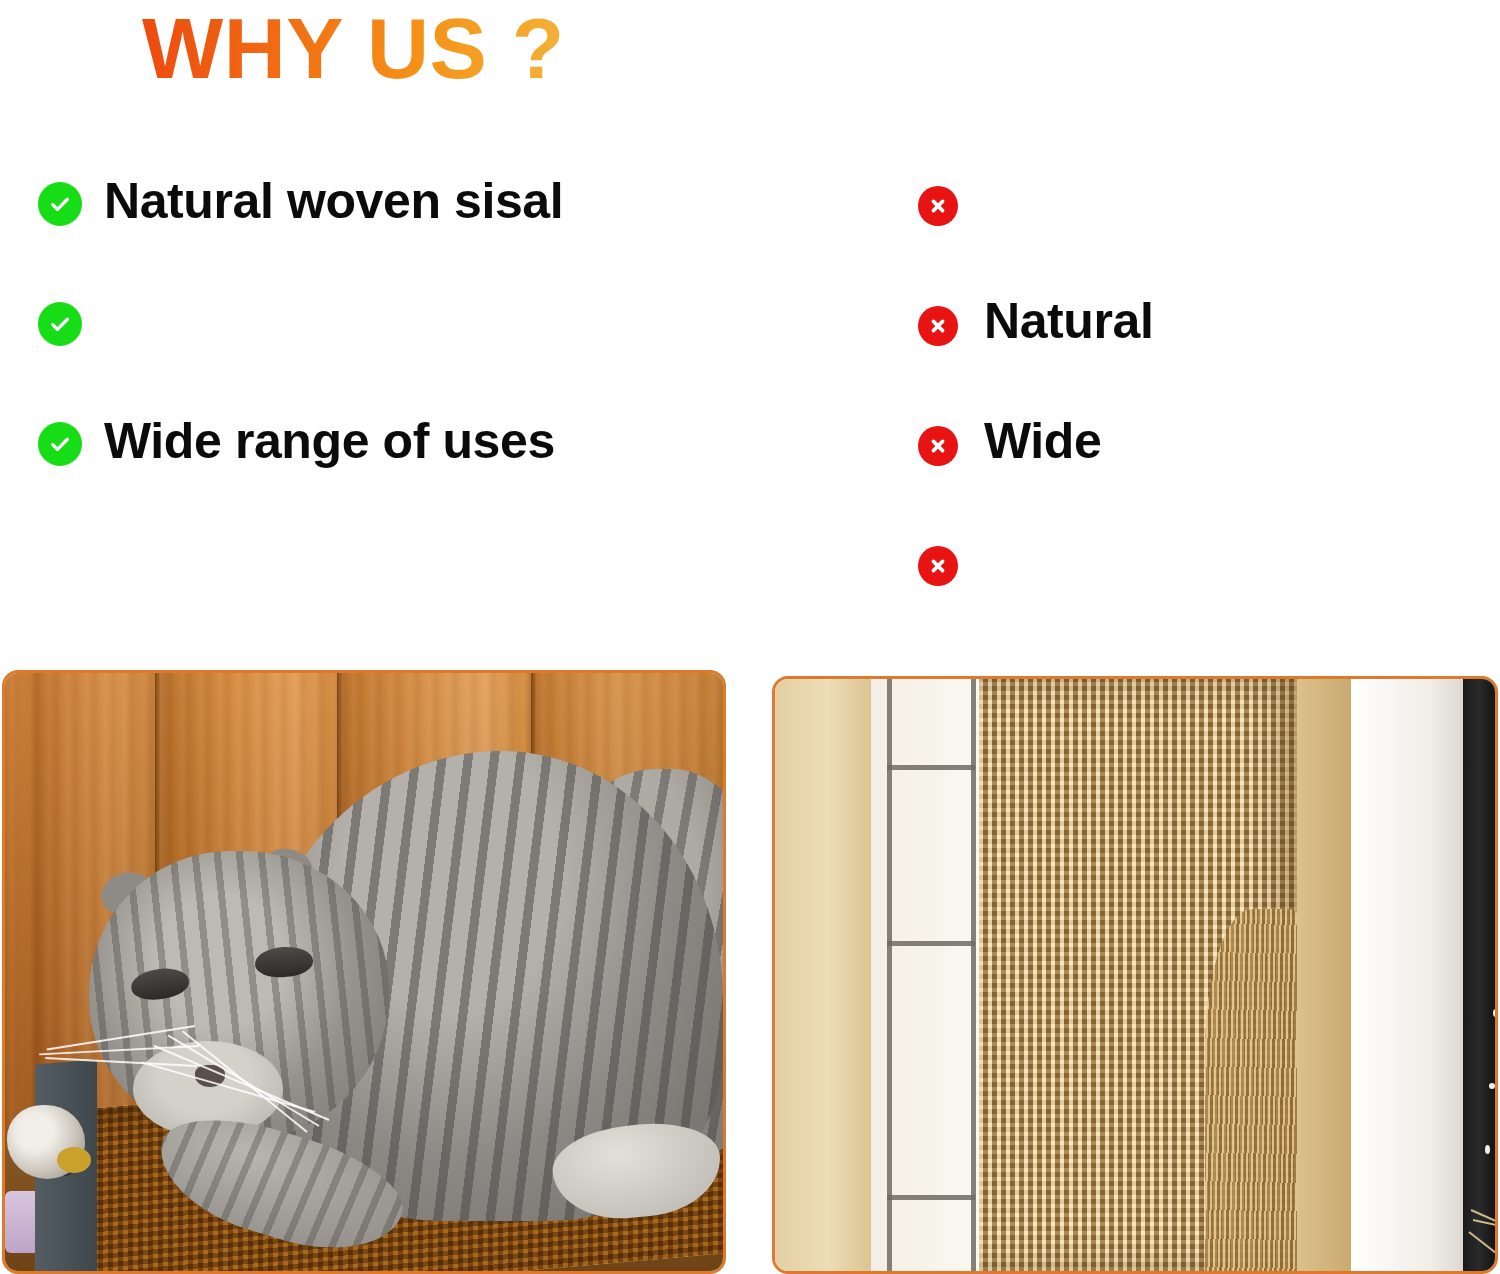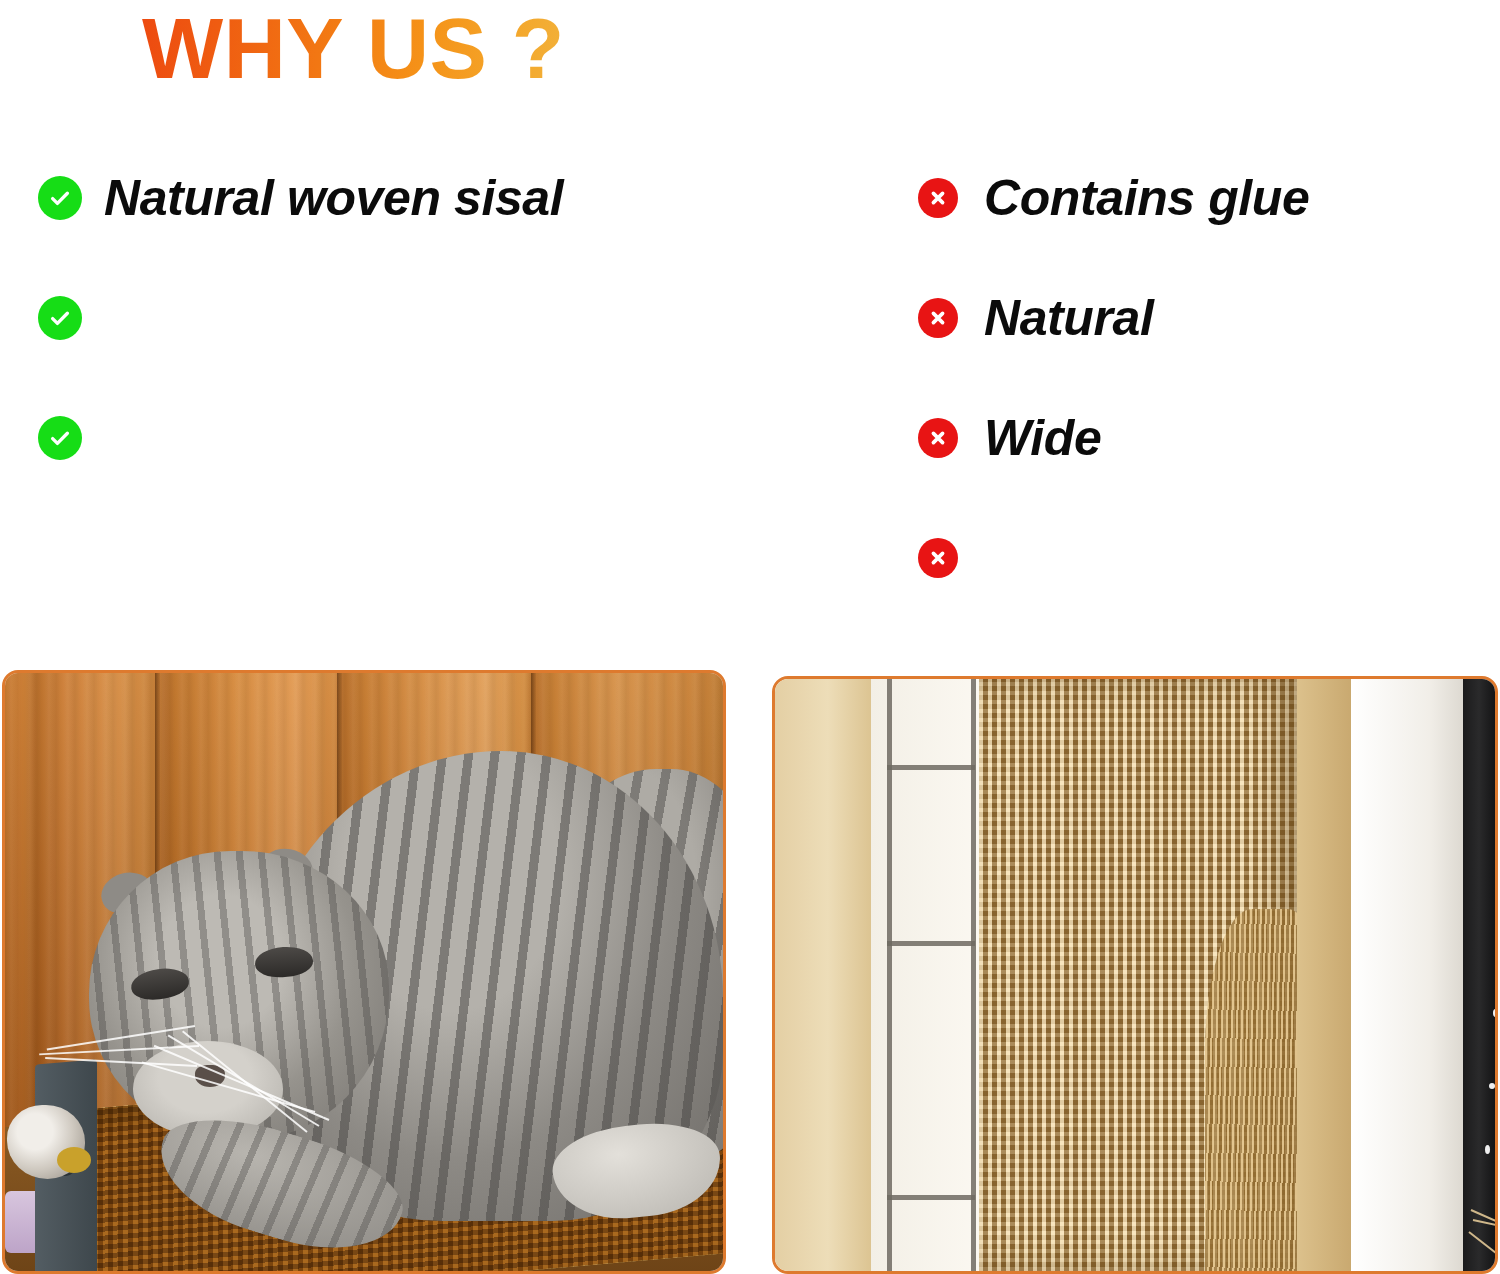--- a/index.html
+++ b/index.html
@@ -61,24 +61,23 @@
     position: absolute;
     left: 38px;
     top: 170px;
     width: 690px;
   }
   .column.right .list { left: 918px - 750px; }
   .list.cons { left: 168px; }
 
   .row {
     display: flex;
-    align-items: center;
+    align-items: flex-end;
     height: 56px;
     margin-bottom: 64px;
-    font-style: italic;
   }
   .row:last-child { margin-bottom: 0; }
 
   
   .badge {
     flex: 0 0 auto;
     width: 42px;
     height: 42px;
     border-radius: 50%;
     display: flex;
@@ -413,20 +412,21 @@
         </span>
       </div>
 
 
       <div class="row">
         <span class="badge ok">
           <svg width="26" height="26" viewBox="0 0 24 24" aria-hidden="true">
             <path d="M5.2 12.6 L9.6 17 L18.8 7.6" fill="none" stroke="#ffffff" stroke-width="3.1" stroke-linecap="round" stroke-linejoin="round"></path>
           </svg>
         </span>
+        <span class="row-label">Wide range of uses</span>
       </div>
 
     </div>
 
     <div class="photo left-photo">
       <div class="canvas">
         <div class="wood"></div>
         <div class="wood-seam" style="left:150px"></div>
         <div class="wood-seam" style="left:332px"></div>
         <div class="wood-seam" style="left:526px"></div>
@@ -467,21 +467,20 @@
 
 
     <div class="list cons">
 
       <div class="row">
         <span class="badge bad">
           <svg width="22" height="22" viewBox="0 0 24 24" aria-hidden="true">
             <path d="M7 7 L17 17 M17 7 L7 17" fill="none" stroke="#ffffff" stroke-width="4" stroke-linecap="round"></path>
           </svg>
         </span>
-        <span class="row-label">Contains glue</span>
       </div>
 
       <div class="row">
         <span class="badge bad">
           <svg width="22" height="22" viewBox="0 0 24 24" aria-hidden="true">
             <path d="M7 7 L17 17 M17 7 L7 17" fill="none" stroke="#ffffff" stroke-width="4" stroke-linecap="round"></path>
           </svg>
         </span>
         <span class="row-label">Natural</span>
       </div>

